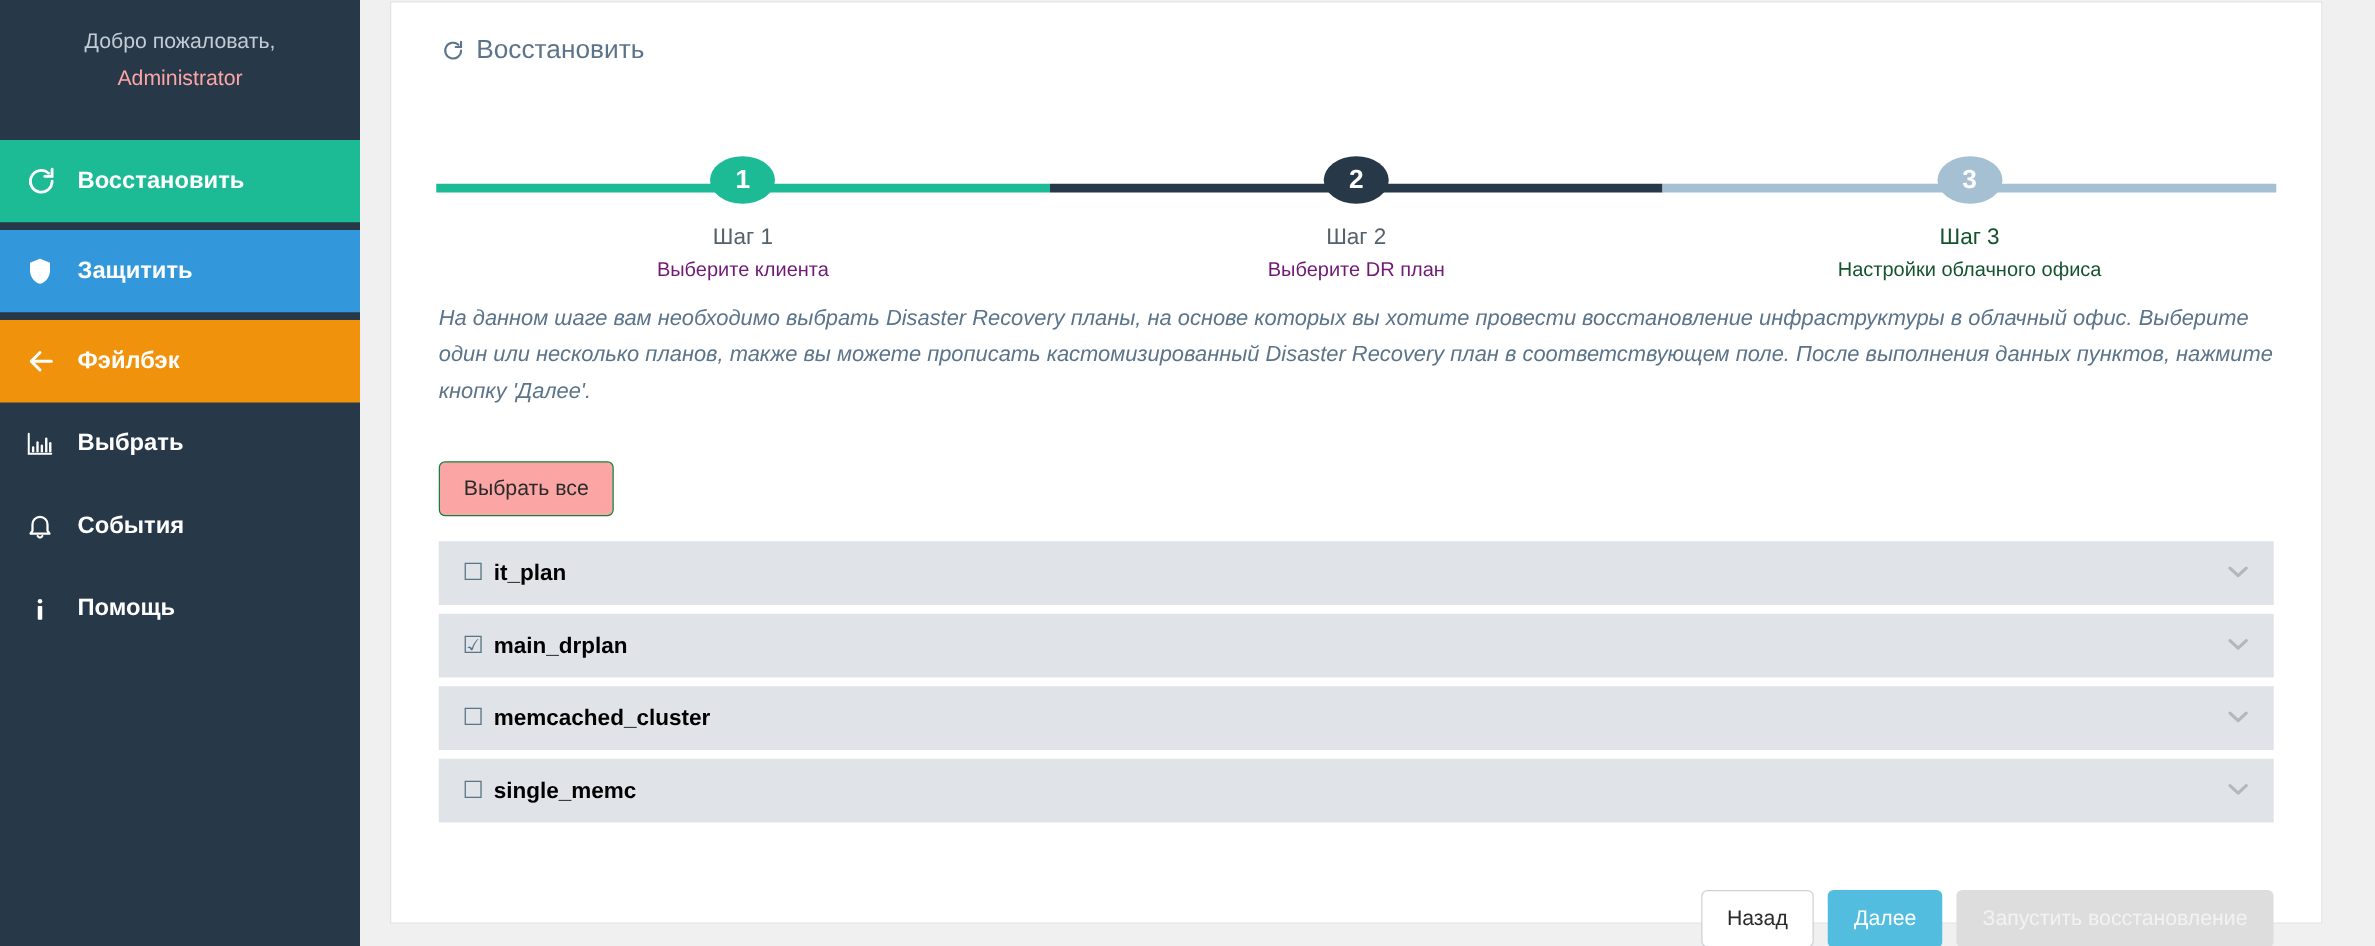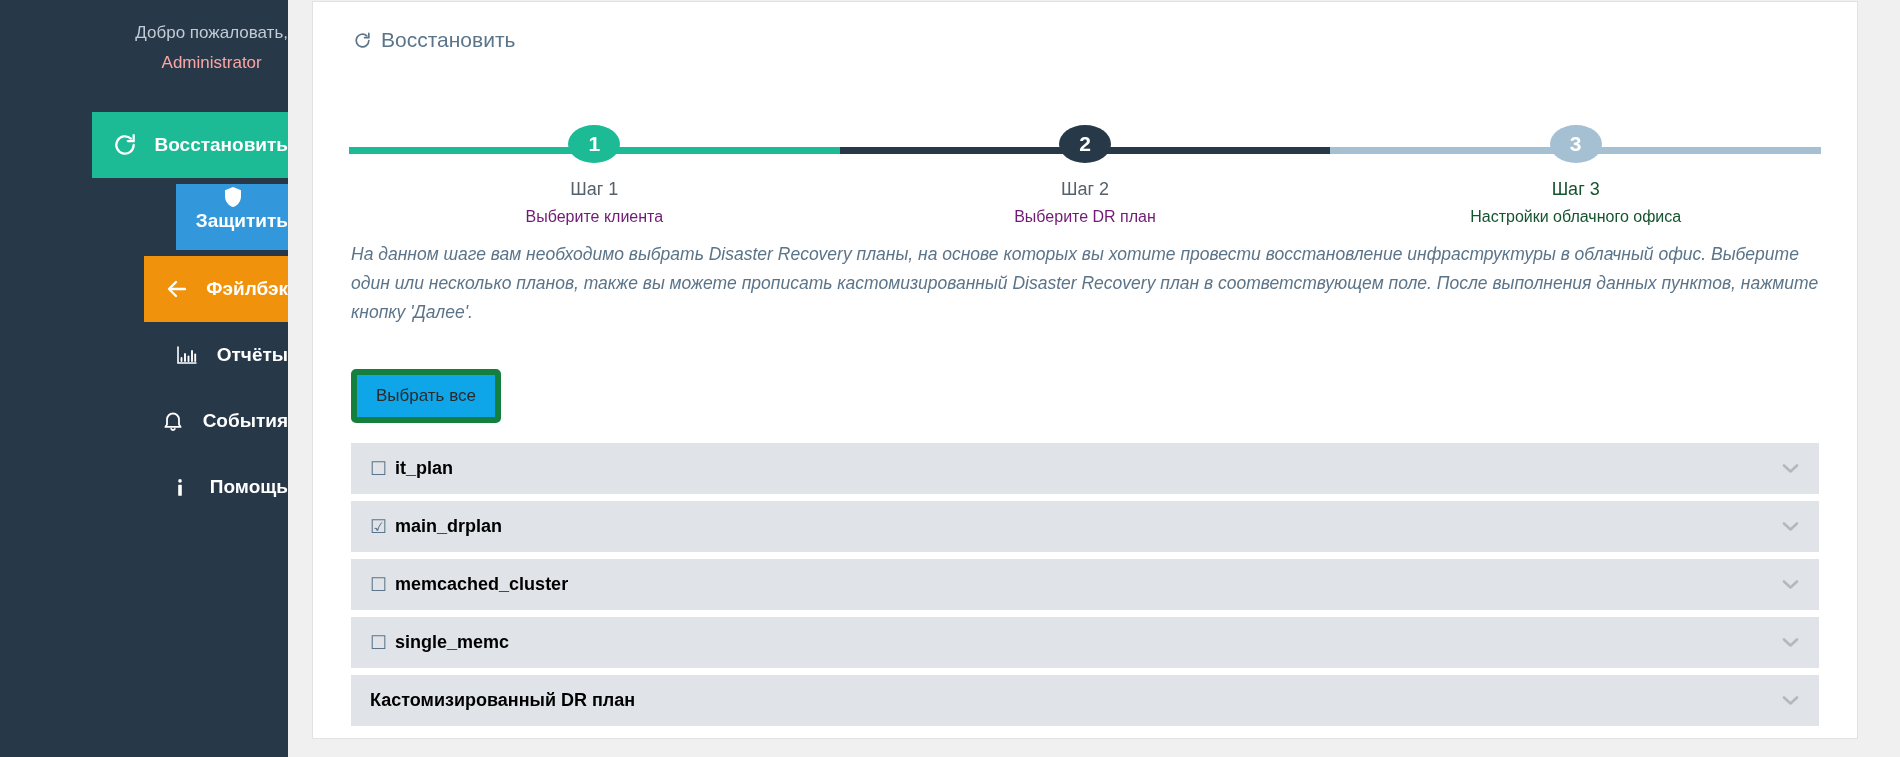--- a/index.html
+++ b/index.html
@@ -8,21 +8,21 @@
     background: #f0f0f0;
     font-family: "Liberation Sans", sans-serif;
     overflow: hidden;
   }
   .app { display: flex; width: 1900px; height: 757px; background: #f0f0f0; }
 
   
   .sidebar {
     width: 288px; min-width: 288px; height: 757px;
     background: #273849;
-    display: flex; flex-direction: column; align-items: flex-end;
+    display: flex; flex-direction: column;
   }
   .welcome {
     padding: 18px 0 34px 0;
     text-align: center;
     color: #c3cbd3;
     font-size: 17px;
     line-height: 30px;
   }
   .welcome .uname { color: #fca5a5; display: block; }
   .nav-item {
@@ -33,21 +33,21 @@
     font-size: 19px;
     font-weight: bold;
     cursor: pointer;
   }
   .nav-item .ico {
     width: 42px; min-width: 42px;
     display: flex; align-items: center; justify-content: flex-start;
     color: #ffffff;
   }
   .nav-item.restore { background: #1dba96; }
-  .nav-item.protect { background: #3398db; flex-direction: column; }
+  .nav-item.protect { background: #3398db; }
   .nav-item.failback { background: #f0920b; }
   .nav-item.plain   { background: transparent; font-weight: bold; }
   .nav-gap { height: 6px; background: #273849; }
 
   
   .main {
     flex: 1; height: 757px;
     background: #f0f0f0;
     padding: 0 42px 0 24px;
     display: flex;
@@ -97,21 +97,21 @@
   
   .intro {
     color: #5b7489; font-size: 17.5px; line-height: 29px;
     padding: 14px 12px 0 12px;
     font-style: italic;
   }
 
   
   .selectall-wrap { padding: 42px 12px 0 12px; }
   .btn-selectall {
-    background: #0ea5e9; border: 6px solid #15803d; border-radius: 5px;
+    background: #fca5a5; border: 1px solid #15803d; border-radius: 5px;
     padding: 11px 19px; font-size: 17px; color: #2a2a2a; cursor: pointer;
     font-family: "Liberation Sans", sans-serif;
   }
 
   
   .plans { padding: 20px 12px 0 12px; }
   .plan-row {
     background: #e0e4e9;
     height: 51px; margin-bottom: 7px;
     display: flex; align-items: center; justify-content: space-between;
@@ -184,21 +184,21 @@
       <span class="ico">
         <svg width="24" height="24" viewBox="0 0 24 24" fill="none" stroke="#ffffff" stroke-width="1.9" stroke-linecap="round">
           <path d="M3 4v16h18" stroke-width="1.6"></path>
           <line x1="6.5" y1="15" x2="6.5" y2="18"></line>
           <line x1="10" y1="11" x2="10" y2="18"></line>
           <line x1="13.5" y1="13.5" x2="13.5" y2="18"></line>
           <line x1="17" y1="8" x2="17" y2="18"></line>
           <line x1="20.2" y1="11.5" x2="20.2" y2="18"></line>
         </svg>
       </span>
-      <span>Отчёты</span>
+      <span>Выбрать</span>
     </div>
 
     <div class="nav-item plain">
       <span class="ico">
         <svg width="24" height="25" viewBox="0 0 24 24" fill="none" stroke="#ffffff" stroke-width="1.8" stroke-linecap="round" stroke-linejoin="round">
           <path d="M18 15V10a6 6 0 0 0-12 0v5l-1.6 2.4h15.2L18 15z"></path>
           <path d="M10.2 19.4a2 2 0 0 0 3.6 0"></path>
         </svg>
       </span>
       <span>События</span>
@@ -304,30 +304,20 @@
             <span class="cbox">☐</span>
             <span class="plan-name">single_memc</span>
           </span>
           <span class="chev">
             <svg width="17" height="11" viewBox="0 0 17 11" fill="none" stroke="#b4b8bc" stroke-width="2.6" stroke-linecap="round" stroke-linejoin="round">
                 <polyline points="2,2.5 8.5,8.5 15,2.5"></polyline>
               </svg>
           </span>
         </div>
 
-        <div class="plan-row">
-          <span class="plan-left">
-            <span class="plan-name">Кастомизированный DR план</span>
-          </span>
-          <span class="chev">
-            <svg width="17" height="11" viewBox="0 0 17 11" fill="none" stroke="#b4b8bc" stroke-width="2.6" stroke-linecap="round" stroke-linejoin="round">
-                <polyline points="2,2.5 8.5,8.5 15,2.5"></polyline>
-              </svg>
-          </span>
-        </div>
       </div>
 
       <div class="footer-rule"></div>
       <div class="footer">
         <button class="btn btn-back">Назад</button>
         <button class="btn btn-next">Далее</button>
         <button class="btn btn-run">Запустить восстановление</button>
       </div>
 
     </section>

